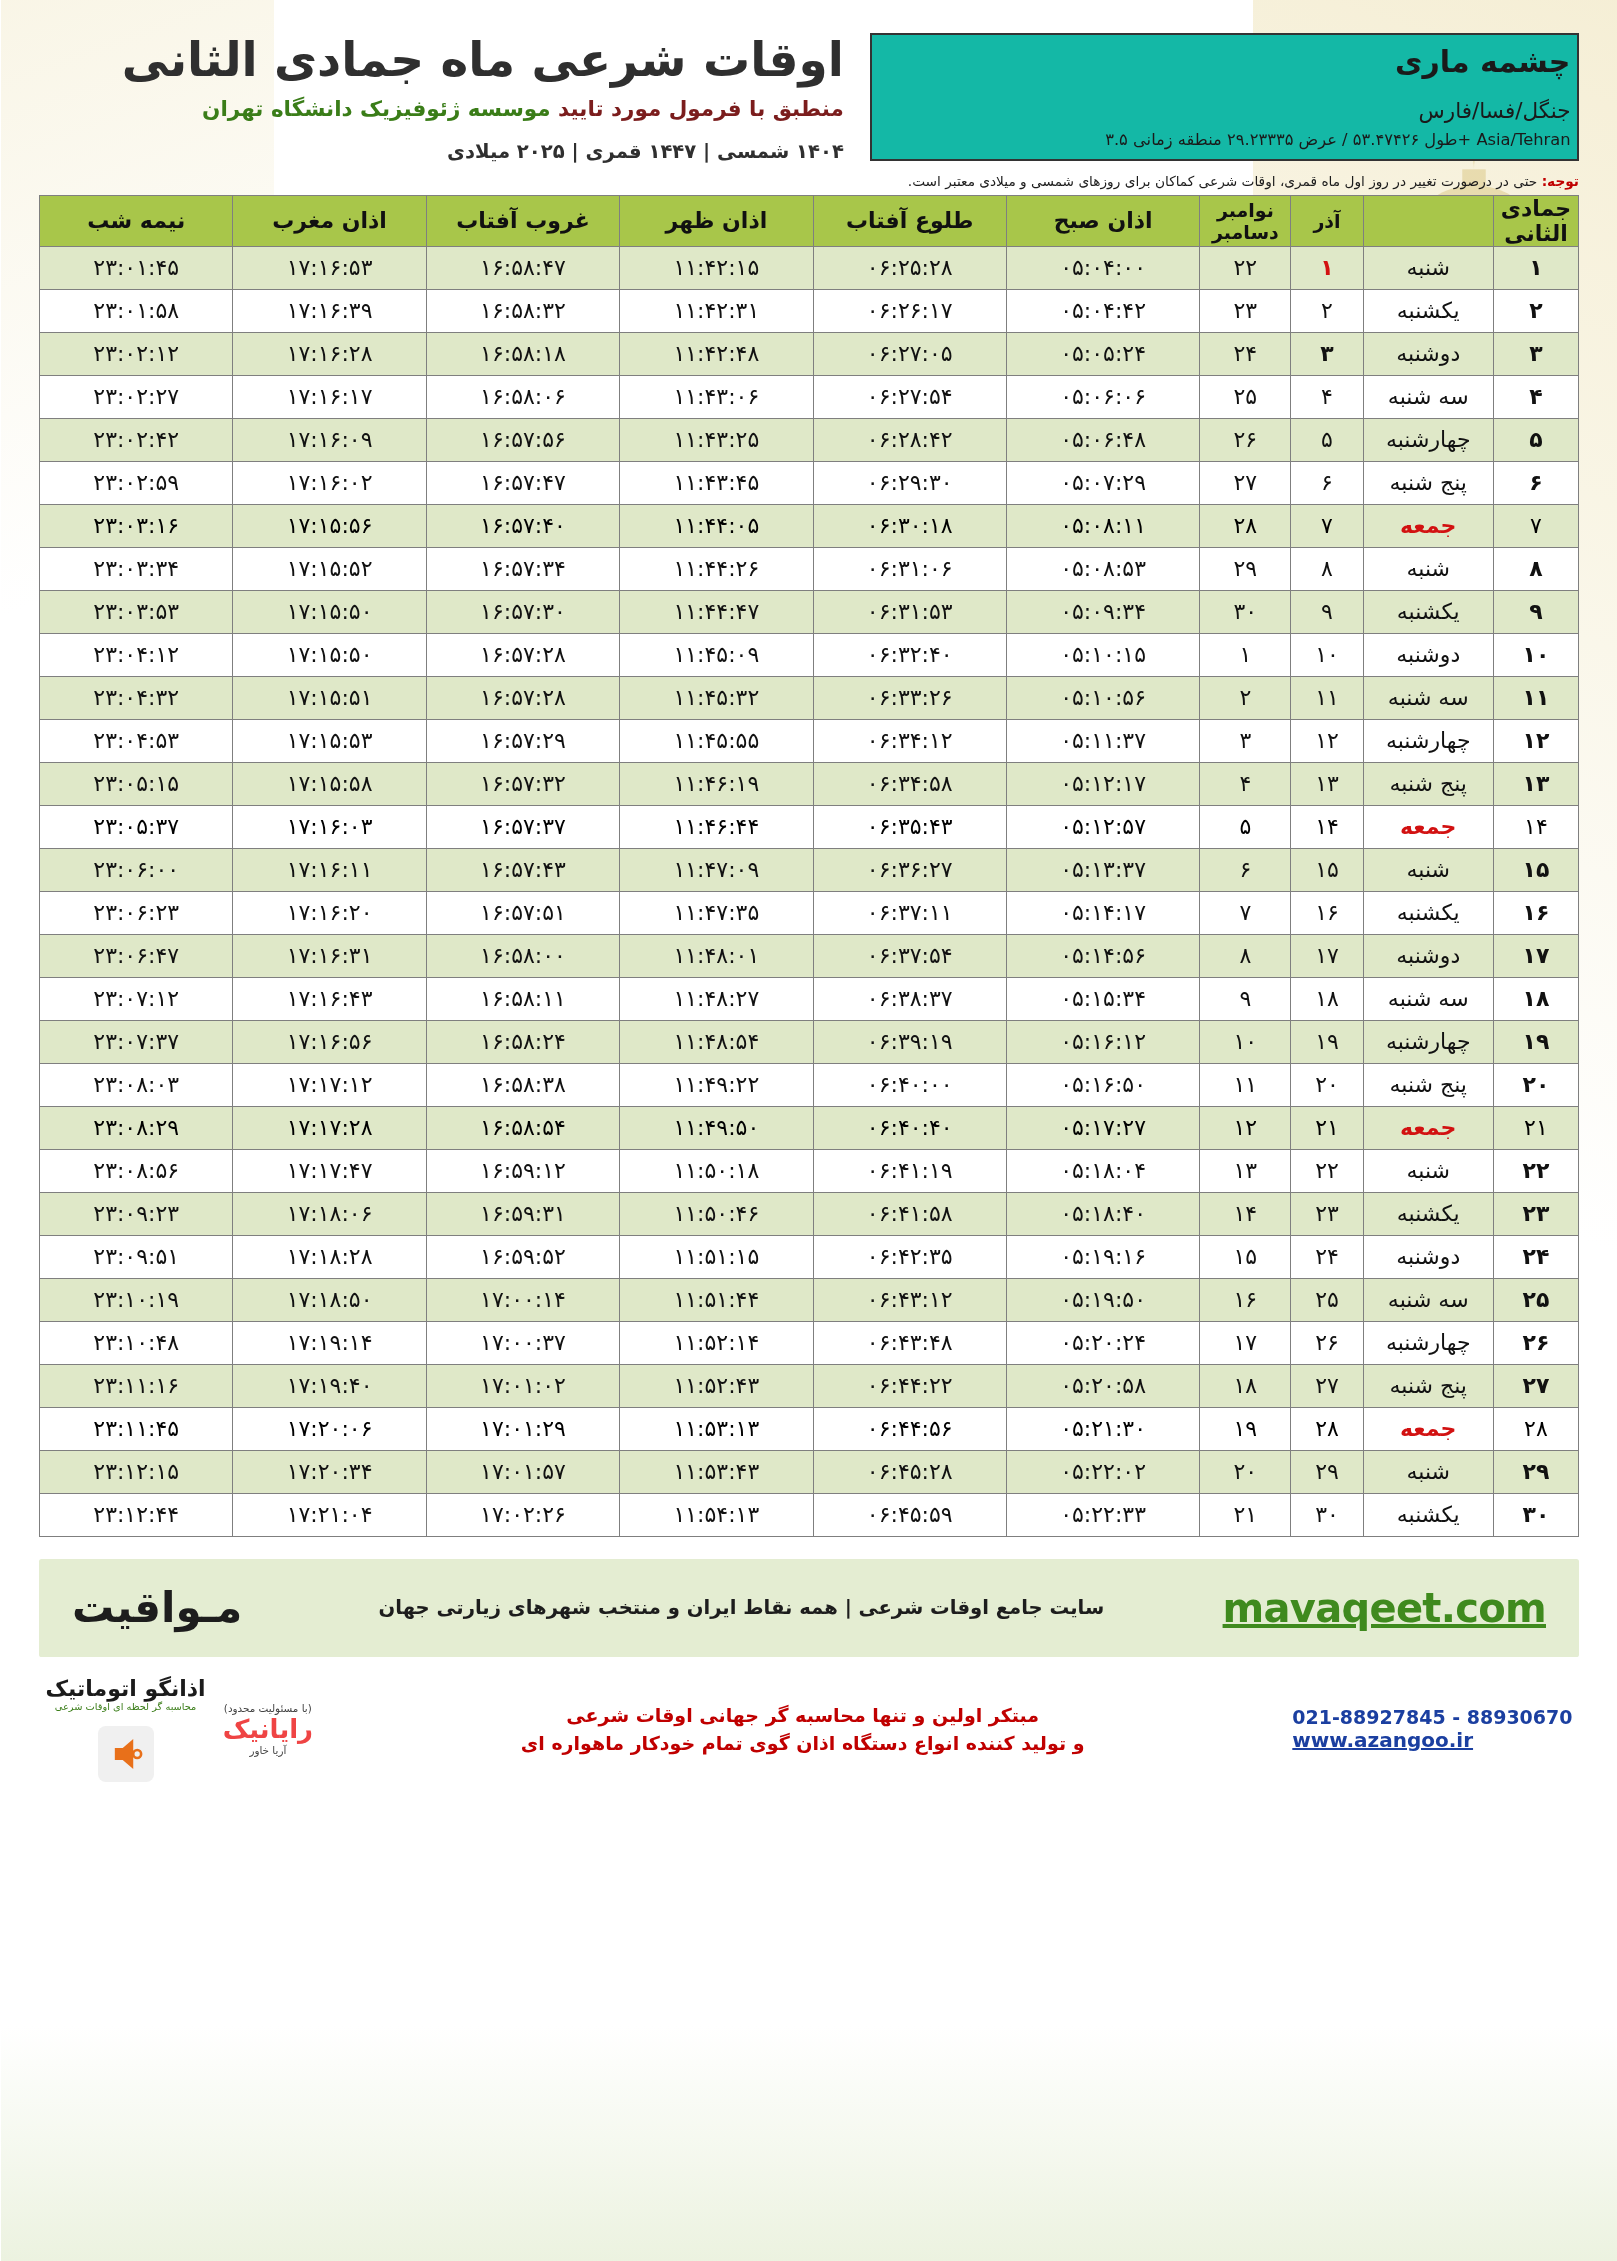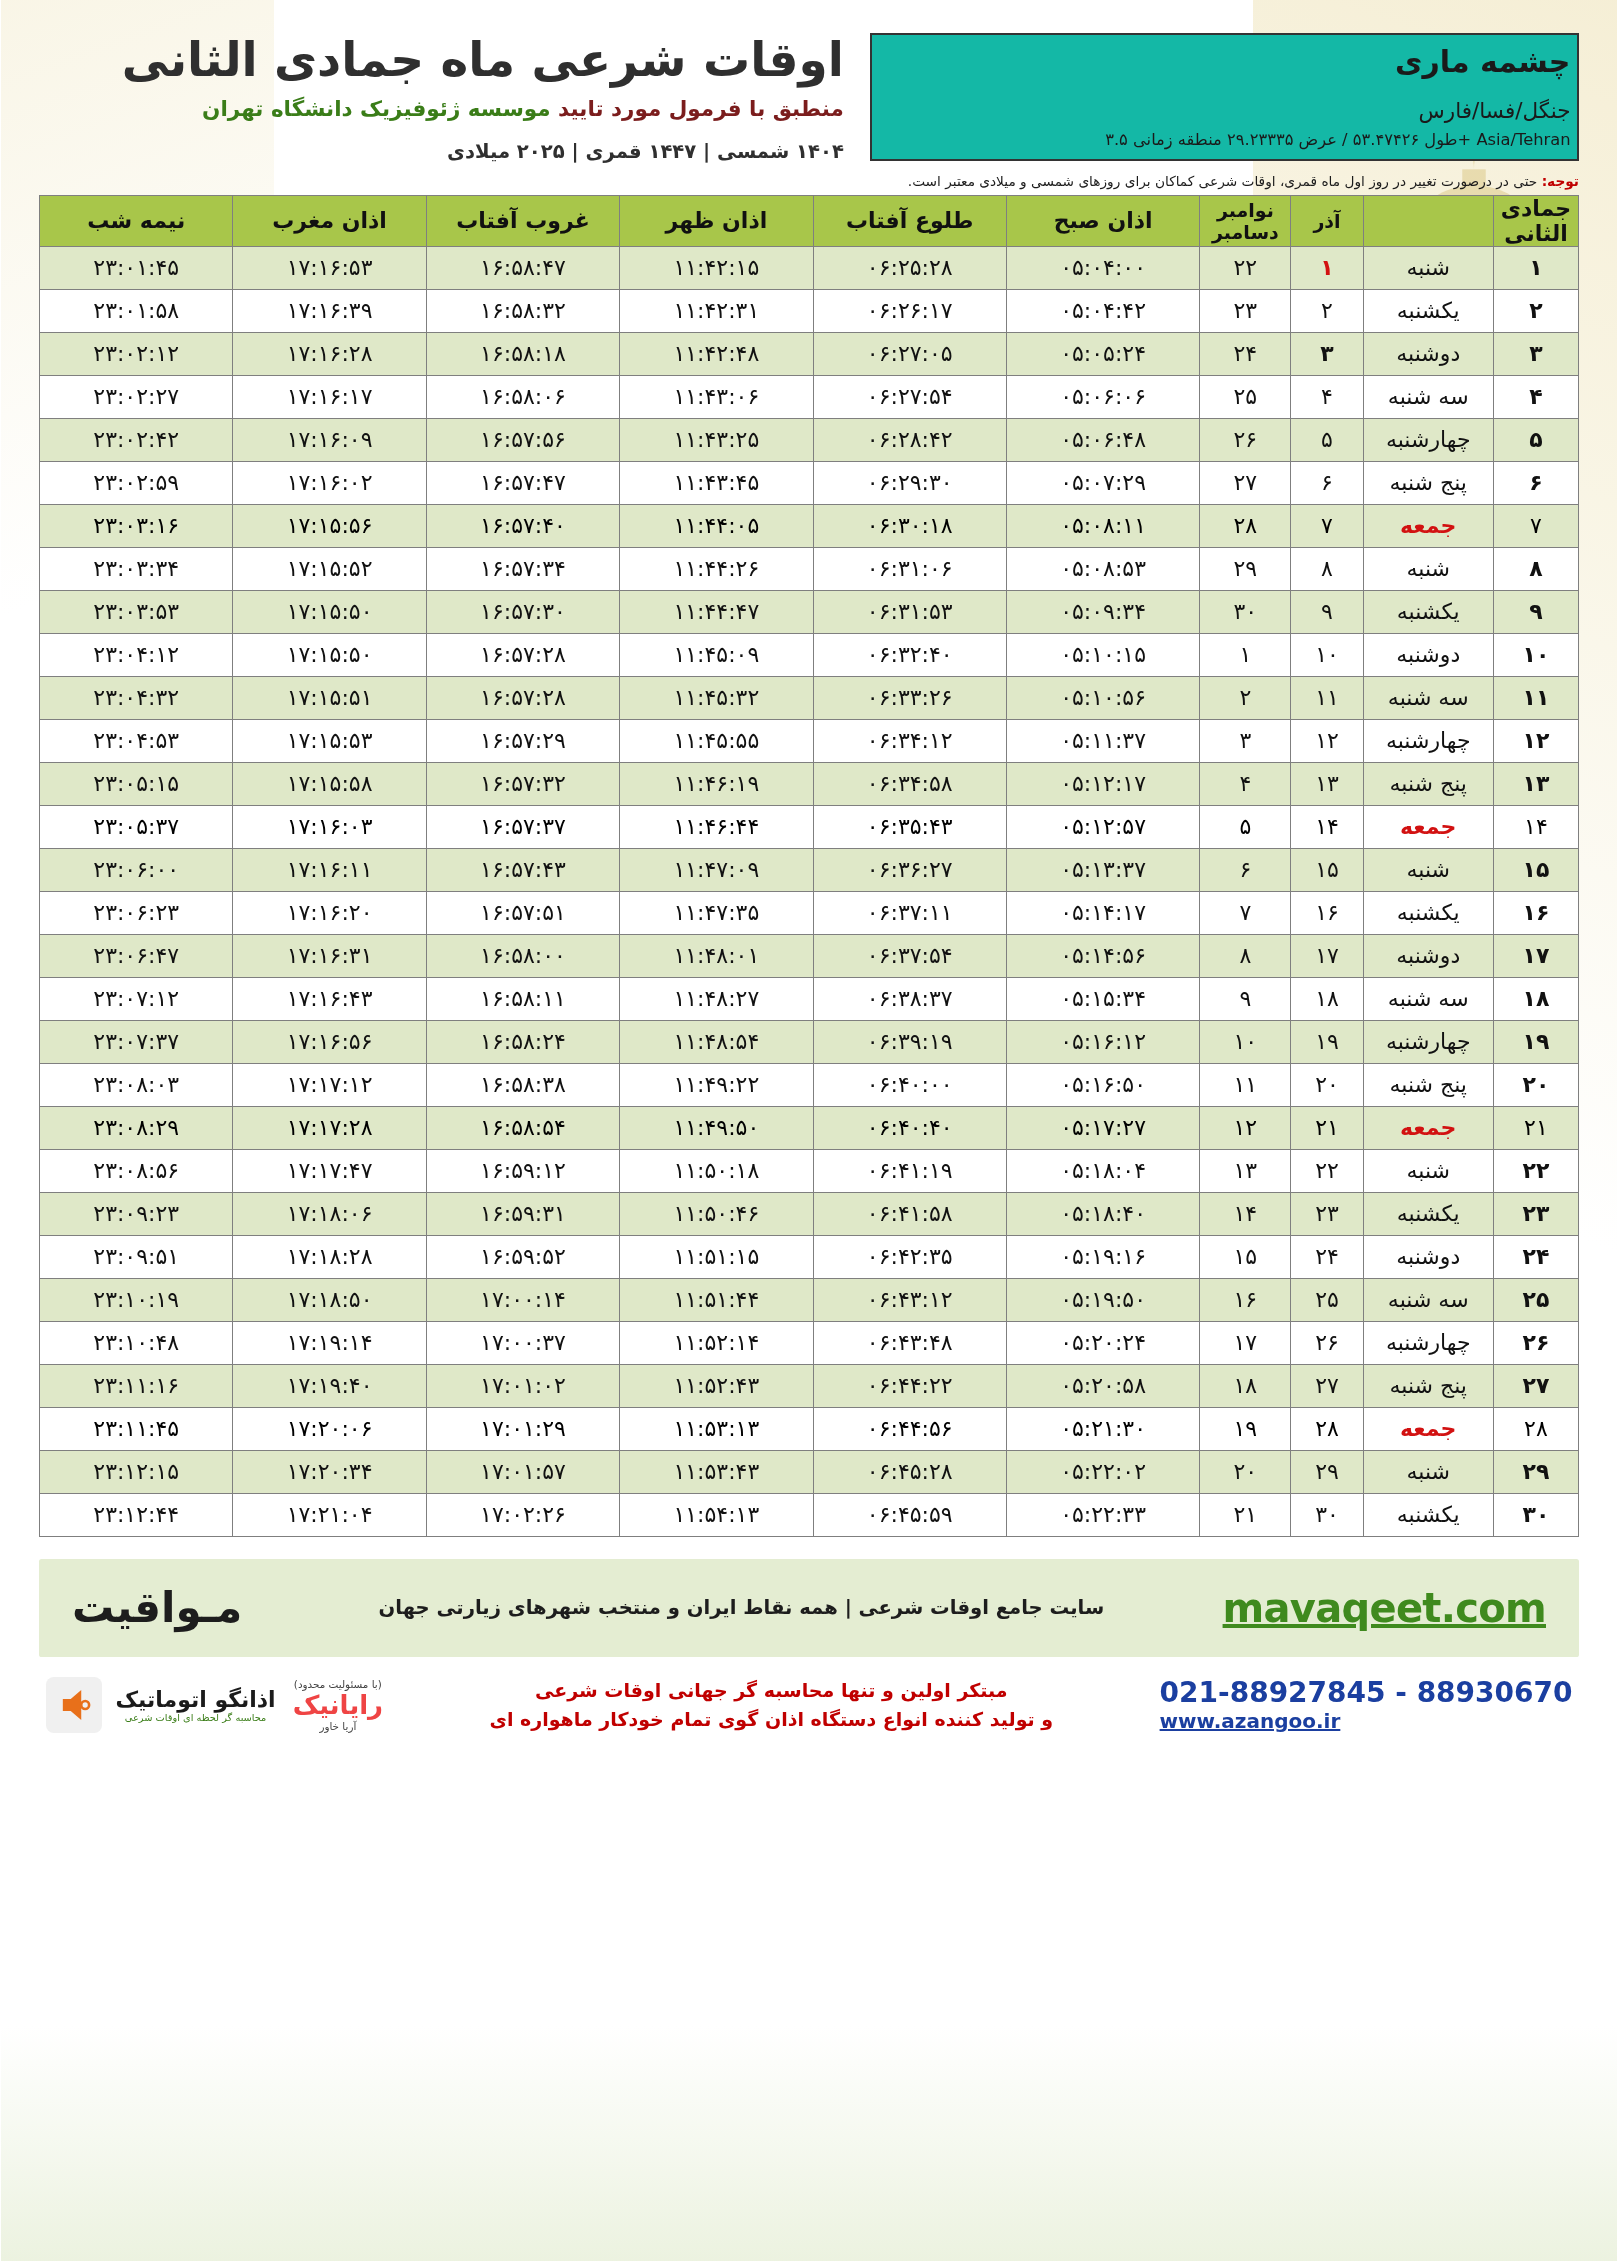--- a/index.html
+++ b/index.html
@@ -113,30 +113,30 @@
     font-size:19.6px;color:#1d1d1d;font-weight:bold;margin-left:18px;
   }
   .brand-word{
     font-size:42px;color:#1d1d1d;font-weight:bold;
   }
   .footer-bottom{
     display:flex;align-items:center;justify-content:space-between;
     padding:19.6px 6.5px 0 6.5px;gap:19.6px;
   }
   .phone-block{text-align:left;direction:ltr;}
-  .phone-line{font-size:28px;color:#1b3fa0;font-weight:bold;}
+  .phone-line{font-size:19px;color:#1b3fa0;font-weight:bold;}
   .site-line{font-size:20px;color:#1b3fa0;font-weight:bold;margin-top:3.9px;}
   .red-desc{font-size:19px;color:#c00000;font-weight:bold;text-align:center;line-height:1.5;flex:1;}
   .logos{display:flex;align-items:center;gap:17px;}
   .logo-box{display:flex;flex-direction:column;align-items:center;}
   .logo-rayanic{font-size:26px;color:#1b1b1b;font-weight:bold;}
   .logo-rayanic .accent{color:#ef4444;}
   .logo-sub{font-size:10.4px;color:#444;}
   .azangoo{
-    display:flex;align-items:center;gap:14px;
+    display:flex;align-items:center;gap:14px;flex-direction:column;
   }
   .azangoo-mark{
     width:56px;height:56px;border-radius:7.8px;background:#f0f0f0;
     display:flex;align-items:center;justify-content:center;
   }
   .az-text{font-size:22px;font-weight:bold;color:#1b1b1b;}
   .az-sub{font-size:9.8px;color:#3a7d18;}
 </style>
 </head>
 <body>

